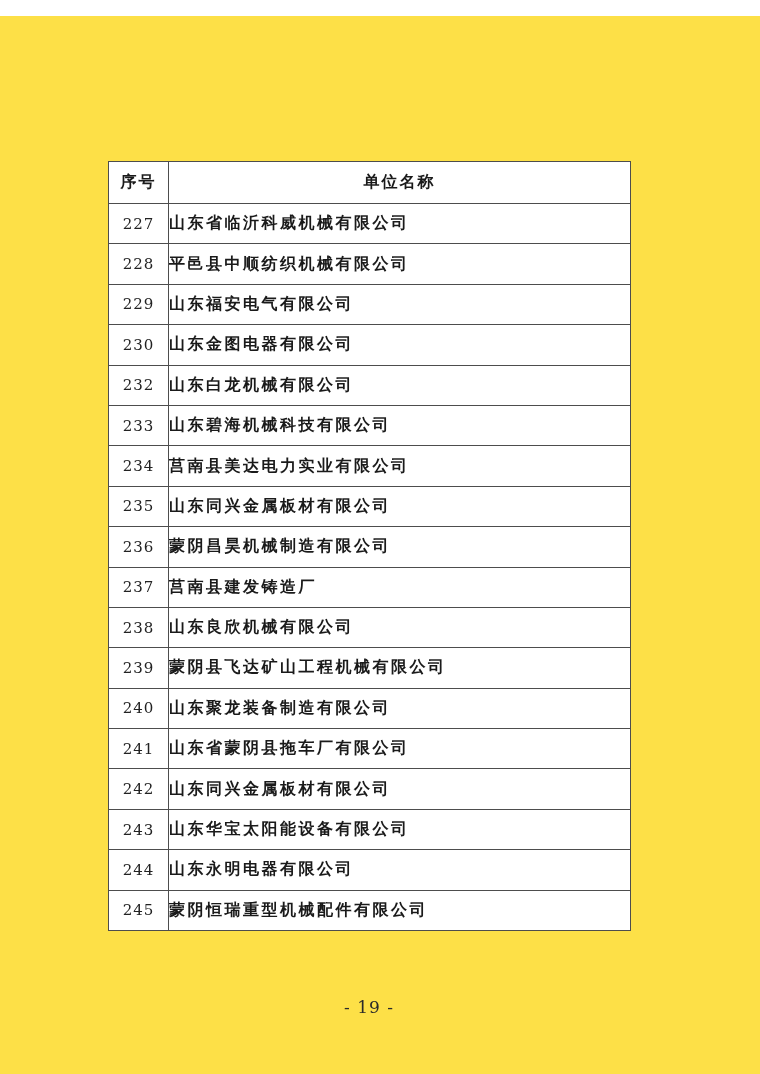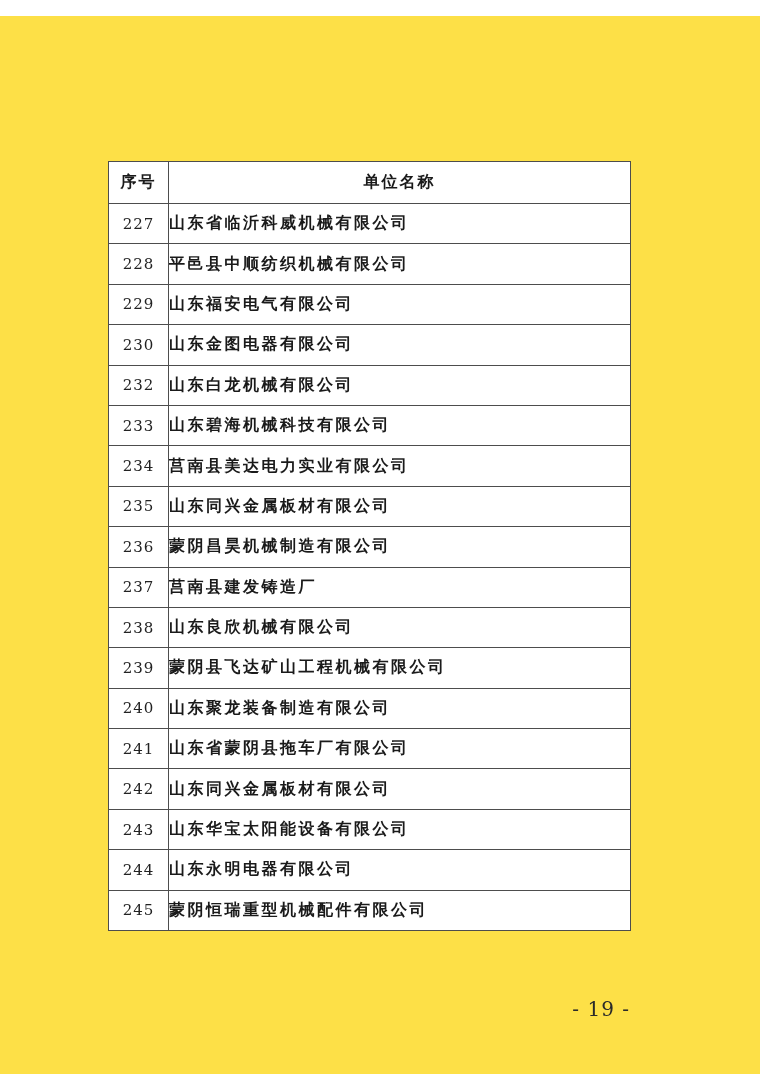--- a/index.html
+++ b/index.html
@@ -64,22 +64,22 @@
     color: #1a1a1a;
     white-space: nowrap;
     overflow: hidden;
     font-weight: bold;
   }
   .page-footer {
     position: absolute;
     left: 108px;
     width: 522px;
     top: 981px;
-    text-align: right;
-    font-size: 20px;
+    text-align: center;
+    font-size: 17px;
     letter-spacing: 1px;
     color: #2a2a2a;
   }
 </style>
 </head>
 <body>
 
 <div class="doc-page">
 
   <table class="company-table">

